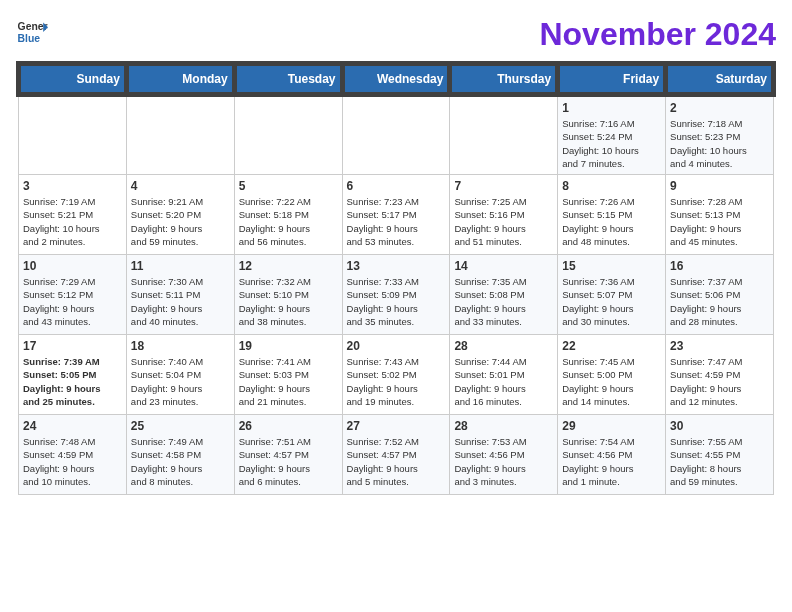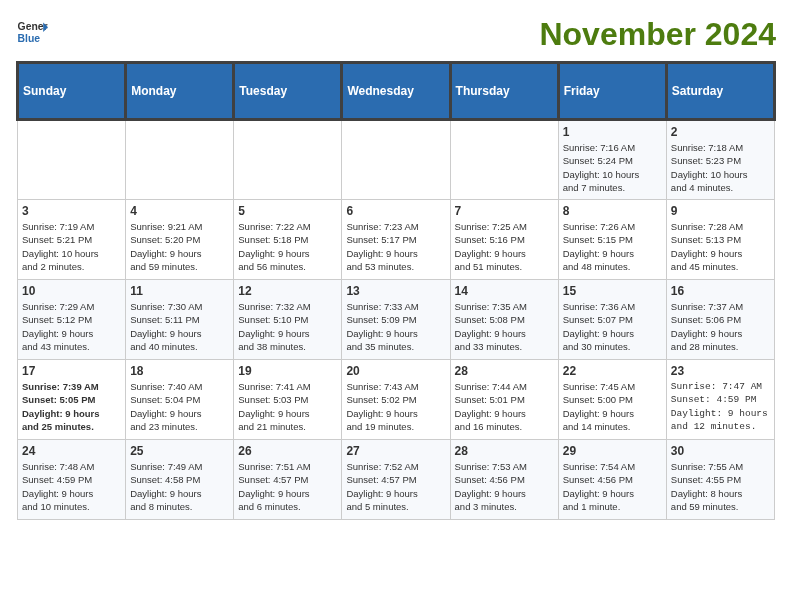--- a/index.html
+++ b/index.html
@@ -24,39 +24,39 @@
     .logo-icon {
       width: 32px;
       height: 32px;
     }
     .title-block {
       text-align: right;
     }
     .month-title {
       font-size: 32px;
       font-weight: bold;
-      color: #4d7c0f;
+      color: #6d28d9;
     }
     .location {
       font-size: 14px;
       color: #555;
     }
     table {
       width: 100%;
       border-collapse: collapse;
       table-layout: fixed;
     }
     th {
       background-color: #2b6cb0;
       color: #fff;
       font-size: 12px;
       font-weight: bold;
-      padding: 20px 4px;
-      text-align: left;
-      border: 3px solid #404040;
+      padding: 6px 4px;
+      text-align: right;
+      border: 5px solid #404040;
     }
     td {
       border: 1px solid #ccc;
       vertical-align: top;
       padding: 4px;
       font-size: 10px;
       color: #333;
       background: #fff;
       height: 80px;
     }
@@ -269,21 +269,21 @@
         </td>
         <td>
           <div class="day-num">22</div>
           <div class="cell-content" style="white-space: pre-line;">Sunrise: 7:45 AM
 Sunset: 5:00 PM
 Daylight: 9 hours
 and 14 minutes.</div>
         </td>
         <td>
           <div class="day-num">23</div>
-          <div class="cell-content" style="white-space: pre-line; font-family: Liberation Mono, monospace;">Sunrise: 7:47 AM
+          <div class="cell-content" style="white-space: pre-line;">Sunrise: 7:47 AM
 Sunset: 4:59 PM
 Daylight: 9 hours
 and 12 minutes.</div>
         </td>
       </tr>
       <tr>
         <td>
           <div class="day-num">24</div>
           <div class="cell-content" style="white-space: pre-line;">Sunrise: 7:48 AM
 Sunset: 4:59 PM

